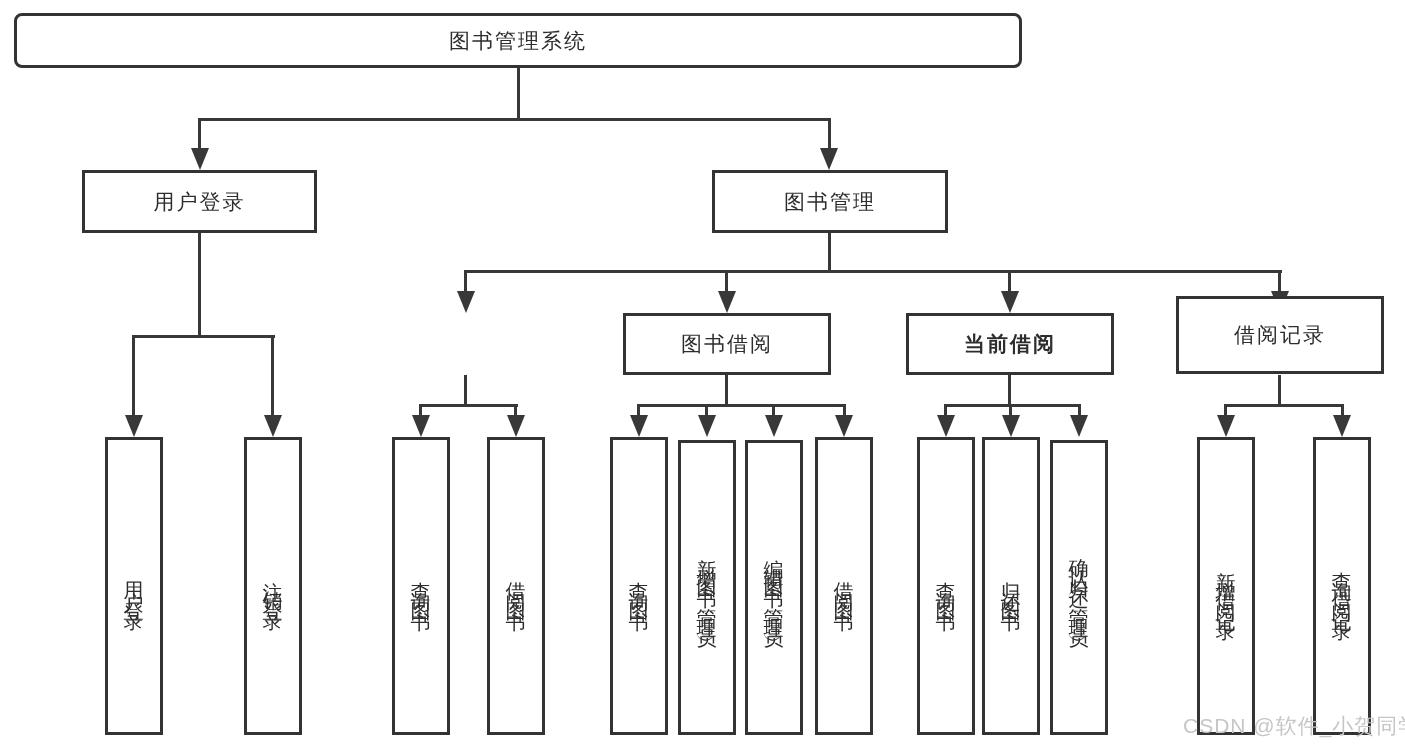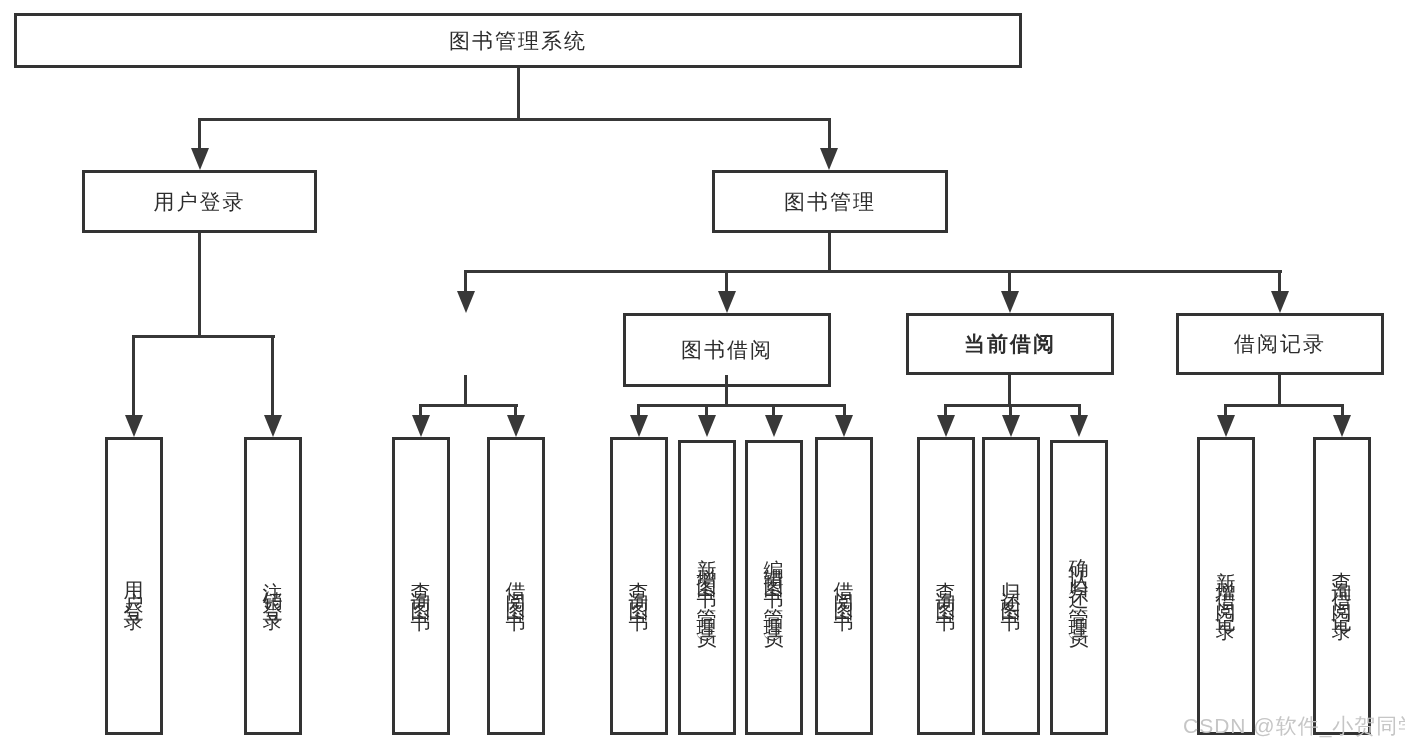--- a/index.html
+++ b/index.html
@@ -43,21 +43,21 @@
     color:#c6c6c6;
     letter-spacing:1px;
     white-space:nowrap;
   }
 </style>
 </head>
 <body>
 
 <div class="canvas">
 
-  <div class="box h-box" style="left:14px; top:13px; width:1008px; height:55px;">
+  <div class="box h-box" style="left:14px; top:13px; width:1008px; height:55px;border-radius:8px;">
     <span>图书管理系统</span>
   </div>
 
   <div class="line" style="left:517px; top:68px; width:3px; height:52px;"></div>
   <div class="line" style="left:198px; top:118px; width:633px; height:3px;"></div>
   <div class="line" style="left:198px; top:118px; width:3px; height:32px;"></div>
   <div class="arrow" style="left:191px; top:148px;"></div>
   <div class="line" style="left:828px; top:118px; width:3px; height:32px;"></div>
   <div class="arrow" style="left:820px; top:148px;"></div>
 
@@ -79,27 +79,27 @@
   <div class="line" style="left:464px; top:270px; width:818px; height:3px;"></div>
   <div class="line" style="left:464px; top:270px; width:3px; height:23px;"></div>
   <div class="arrow" style="left:457px; top:291px;"></div>
   <div class="line" style="left:725px; top:270px; width:3px; height:23px;"></div>
   <div class="arrow" style="left:718px; top:291px;"></div>
   <div class="line" style="left:1008px; top:270px; width:3px; height:23px;"></div>
   <div class="arrow" style="left:1001px; top:291px;"></div>
   <div class="line" style="left:1278px; top:270px; width:3px; height:23px;"></div>
   <div class="arrow" style="left:1271px; top:291px;"></div>
 
-  <div class="box h-box" style="left:623px; top:313px; width:208px; height:74px;">
+  <div class="box h-box" style="left:623px; top:313px; width:208px; height:62px;">
     <span>图书借阅</span>
   </div>
   <div class="box h-box" style="left:906px; top:313px; width:208px; height:62px;font-weight:bold;">
     <span>当前借阅</span>
   </div>
-  <div class="box h-box" style="left:1176px; top:313px; width:208px; height:62px;">
+  <div class="box h-box" style="left:1176px; top:296px; width:208px; height:78px;">
     <span>借阅记录</span>
   </div>
 
   <div class="line" style="left:464px; top:375px; width:3px; height:32px;"></div>
   <div class="line" style="left:419px; top:404px; width:99px; height:3px;"></div>
   <div class="line" style="left:419px; top:404px; width:3px; height:12px;"></div>
   <div class="arrow" style="left:412px; top:415px;"></div>
   <div class="line" style="left:514px; top:404px; width:3px; height:12px;"></div>
   <div class="arrow" style="left:507px; top:415px;"></div>
 

